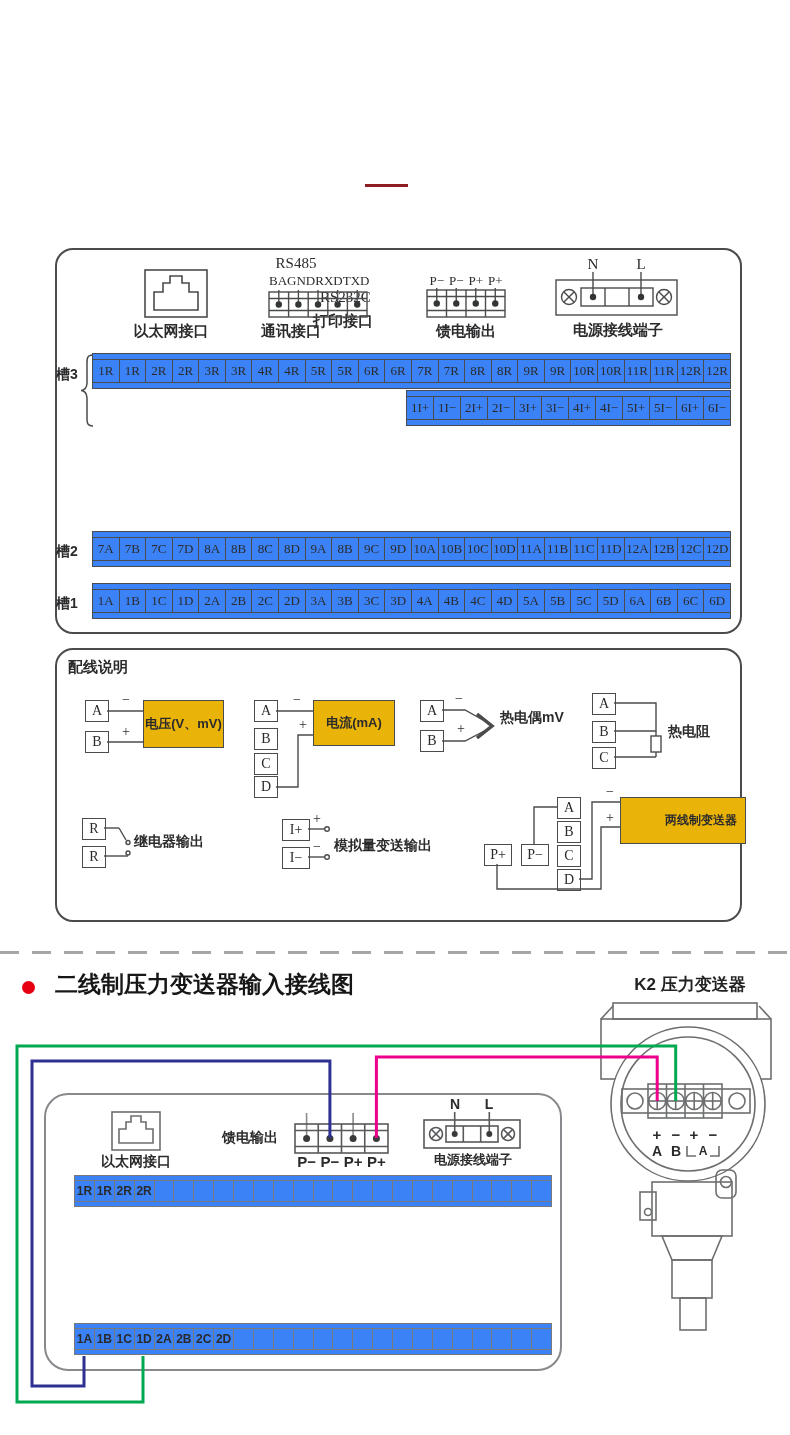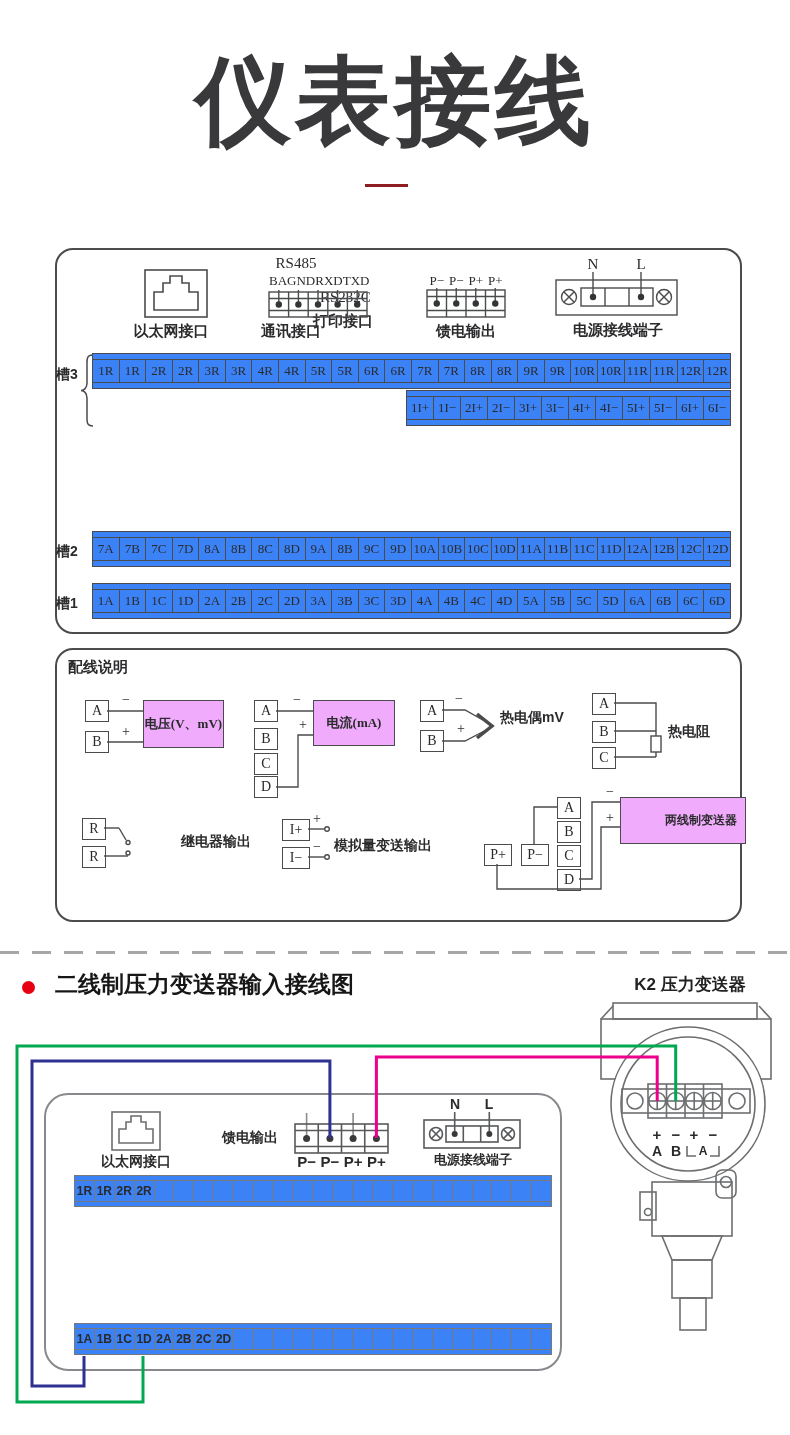--- a/index.html
+++ b/index.html
@@ -29,37 +29,36 @@
   .strip.b{border-color:#77787a;}
   .strip.b .band{height:4px;}
   .strip.b .band.top{border-color:#77787a;}
   .strip.b .band.bot{border-color:#77787a;}
   .strip.b .cells{height:20px;}
   .strip.b .cells .cell{border-color:#77787a;font-family:"Liberation Sans",sans-serif;font-weight:bold;font-size:12px;color:#2a2a2c;}
   .tbox{position:absolute;width:22px;height:20px;border:1.5px solid #4a4b4d;background:#fff;
         display:flex;align-items:center;justify-content:center;
         font-family:"Liberation Serif",serif;font-size:14px;color:#2b2b2d;}
   .tbox.wide{width:26px;}
-  .dbox{position:absolute;border:1.5px solid #4a4b4d;background:#f0abfc;display:flex;align-items:center;justify-content:center;
-        font-size:13px;font-weight:bold;color:#2b2b2d;white-space:nowrap;font-family:Liberation Serif, serif;}
+  .dbox{position:absolute;border:1.5px solid #4a4b4d;background:#eab308;display:flex;align-items:center;justify-content:center;
+        font-size:13px;font-weight:bold;color:#2b2b2d;white-space:nowrap;}
   .separator{position:absolute;left:0;top:951px;width:790px;height:3px;
              background:repeating-linear-gradient(90deg,#a6a6a6 0 19px,transparent 19px 32px);}
   .bullet{position:absolute;left:22px;top:981px;width:13px;height:13px;border-radius:50%;background:#e60012;}
   .section2-title{position:absolute;left:55px;top:969px;font-size:23px;font-weight:600;color:#161616;white-space:nowrap;}
   .k2-title{position:absolute;left:600px;top:973px;width:180px;text-align:center;
             font-size:17px;font-weight:600;color:#222;white-space:nowrap;}
   svg.overlay{position:absolute;left:0;top:0;pointer-events:none;}
   svg text{font-family:"Liberation Sans",sans-serif;font-weight:bold;fill:#2a2a2c;}
 </style>
 </head>
 <body>
 
 <div id="canvas">
 
-  <div class="main-title">仪表接线</div>
   <div class="title-underline"></div>
 
   <div class="panel" id="main-panel" style="left:55px;top:248px;width:683px;height:382px;"></div>
 
   <div class="clabel" style="left:120px;top:322px;width:102px;text-align:center;">以太网接口</div>
 
   <div class="slabel" style="left:271px;top:255px;width:50px;text-align:center;">RS485</div>
   <div class="slabel" style="left:320px;top:255px;width:50px;text-align:center;margin-top:34px;">RS232C</div>
   <div class="pinrow" style="left:269px;top:273px;width:98px;height:15px;">
       <span class="cell">B</span>
@@ -220,21 +219,21 @@
   <span class="sign" style="left:457px;top:721px;">+</span>
   <div class="clabel sm" style="left:500px;top:709px;">热电偶mV</div>
 
   <span class="tbox" style="left:592px;top:693px;">A</span>
   <span class="tbox" style="left:592px;top:721px;">B</span>
   <span class="tbox" style="left:592px;top:747px;">C</span>
   <div class="clabel sm" style="left:668px;top:723px;">热电阻</div>
 
   <span class="tbox" style="left:82px;top:818px;">R</span>
   <span class="tbox" style="left:82px;top:846px;">R</span>
-  <div class="clabel sm" style="left:134px;top:833px;margin-left:47px;">继电器输出</div>
+  <div class="clabel sm" style="left:134px;top:833px;">继电器输出</div>
 
   <span class="tbox wide" style="left:282px;top:819px;">I+</span>
   <span class="tbox wide" style="left:282px;top:847px;">I−</span>
   <span class="sign" style="left:313px;top:811px;">+</span>
   <span class="sign" style="left:313px;top:839px;">−</span>
   <div class="clabel sm" style="left:334px;top:837px;">模拟量变送输出</div>
 
   <span class="tbox wide" style="left:484px;top:844px;">P+</span>
   <span class="tbox wide" style="left:521px;top:844px;">P−</span>
   <span class="tbox" style="left:557px;top:797px;">A</span>

